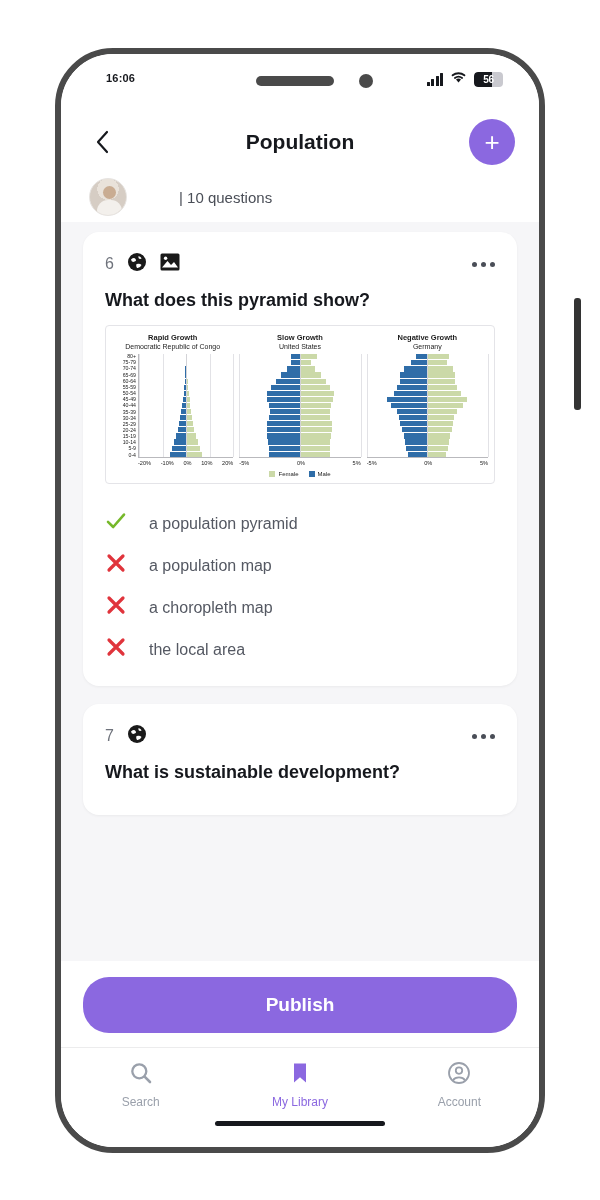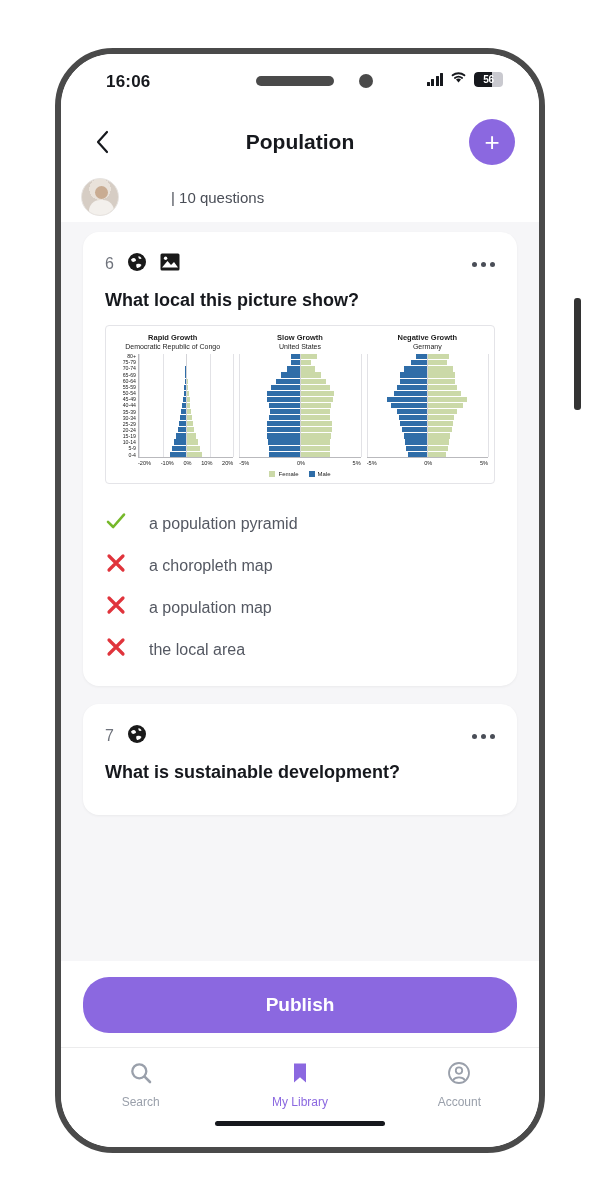--- a/index.html
+++ b/index.html
@@ -43,21 +43,21 @@
 
   
   #status-bar {
     height: 58px;
     flex: 0 0 auto;
     position: relative;
     background: #ffffff;
   }
   #status-time {
     position: absolute; left: 45px; top: 18px;
-    font-size: 17px; font-weight: bold; color: #16181d;
+    font-size: 11px; font-weight: bold; color: #16181d;
     letter-spacing: .2px;
   }
   #notch-pill {
     position: absolute; left: 195px; top: 22px;
     width: 78px; height: 10px; border-radius: 6px; background: #4a4a4a;
   }
   #notch-camera {
     position: absolute; left: 298px; top: 20px;
     width: 14px; height: 14px; border-radius: 50%; background: #4a4a4a;
   }
@@ -113,21 +113,21 @@
     color: #ffffff; font-size: 26px; font-weight: 300; line-height: 1;
     border: none;
   }
 
   
   #meta-row {
     flex: 0 0 auto;
     height: 50px;
     background: #ffffff;
     display: flex; align-items: center;
-    padding: 0 20px;
+    padding: 0 28px;
   }
   #avatar {
     width: 38px; height: 38px; border-radius: 50%;
     background: radial-gradient(circle at 50% 28%, #e9e2da 0 34%, #d6cdc4 34% 100%);
     position: relative; overflow: hidden; flex: 0 0 auto;
     border: 1px solid #e6e3e0;
   }
   #avatar::before {
     content:""; position:absolute; left:13px; top:7px;
     width:13px; height:13px; border-radius:50%; background:#c9ac92;
@@ -353,21 +353,21 @@
               <circle cx="5.6" cy="5.2" r="1.7" fill="#ffffff"></circle>
               <path d="M2 14.5 L7.5 8 L11 12 L14 9 L18 14.5 Z" fill="#ffffff"></path>
             </svg>
           </span>
           <span class="q-kebab">
               <i></i>
               <i></i>
               <i></i>
             </span>
         </div>
-        <div class="q-text">What local this picture show?</div>
+        <div class="q-text">What does this pyramid show?</div>
 
         <div class="chart-panel">
           <div class="pyramids" id="pyramids">
               <div class="pyr">
                 <div class="pyr-title">Rapid Growth</div>
                 <div class="pyr-sub">Democratic Republic of Congo</div>
                 <div class="pyr-body">
                   <div class="age-axis">
                     <span>80+</span>
                     <span>75-79</span>
@@ -879,29 +879,29 @@
                 </svg>
               </span>
               <span class="opt-label">a population pyramid</span>
             </div>
             <div class="opt">
               <span class="opt-mark">
                 <svg width="20" height="20" viewBox="0 0 20 20">
                   <path d="M3 3 L17 17 M17 3 L3 17" stroke="#e0343c" stroke-width="3.2" fill="none" stroke-linecap="round"></path>
                 </svg>
               </span>
-              <span class="opt-label">a choropleth map</span>
+              <span class="opt-label">a population map</span>
             </div>
             <div class="opt">
               <span class="opt-mark">
                 <svg width="20" height="20" viewBox="0 0 20 20">
                   <path d="M3 3 L17 17 M17 3 L3 17" stroke="#e0343c" stroke-width="3.2" fill="none" stroke-linecap="round"></path>
                 </svg>
               </span>
-              <span class="opt-label">a population map</span>
+              <span class="opt-label">a choropleth map</span>
             </div>
             <div class="opt">
               <span class="opt-mark">
                 <svg width="20" height="20" viewBox="0 0 20 20">
                   <path d="M3 3 L17 17 M17 3 L3 17" stroke="#e0343c" stroke-width="3.2" fill="none" stroke-linecap="round"></path>
                 </svg>
               </span>
               <span class="opt-label">the local area</span>
             </div>
           </div>

